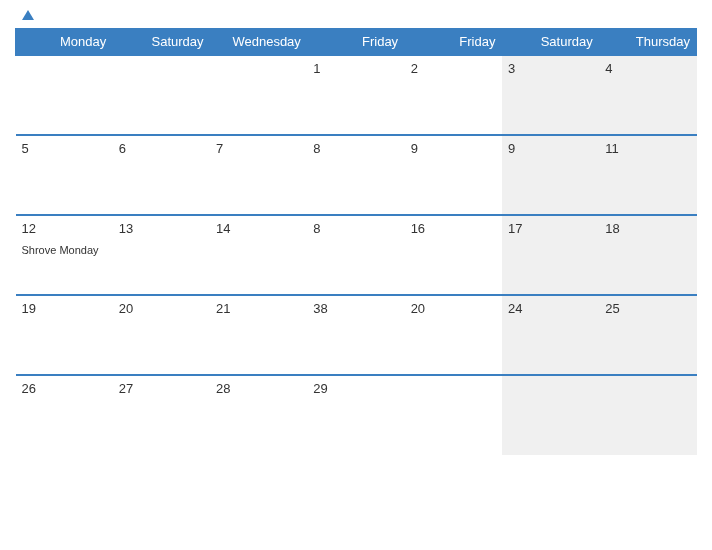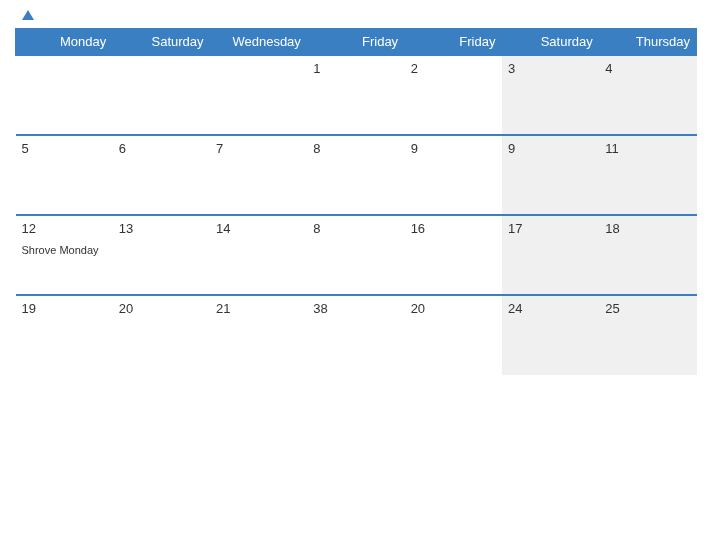--- a/index.html
+++ b/index.html
@@ -217,15 +217,32 @@
           <td>
             <span class="day-number">20</span>
           </td>
           <td class="weekend">
             <span class="day-number">24</span>
           </td>
           <td class="weekend">
             <span class="day-number">25</span>
           </td>
         </tr>
+        <tr>
+          <td>
+            <span class="day-number">26</span>
+          </td>
+          <td>
+            <span class="day-number">27</span>
+          </td>
+          <td>
+            <span class="day-number">28</span>
+          </td>
+          <td>
+            <span class="day-number">29</span>
+          </td>
+          <td></td>
+          <td class="weekend"></td>
+          <td class="weekend"></td>
+        </tr>
       </tbody>
   </table>
 </div>
 
 </body></html>

